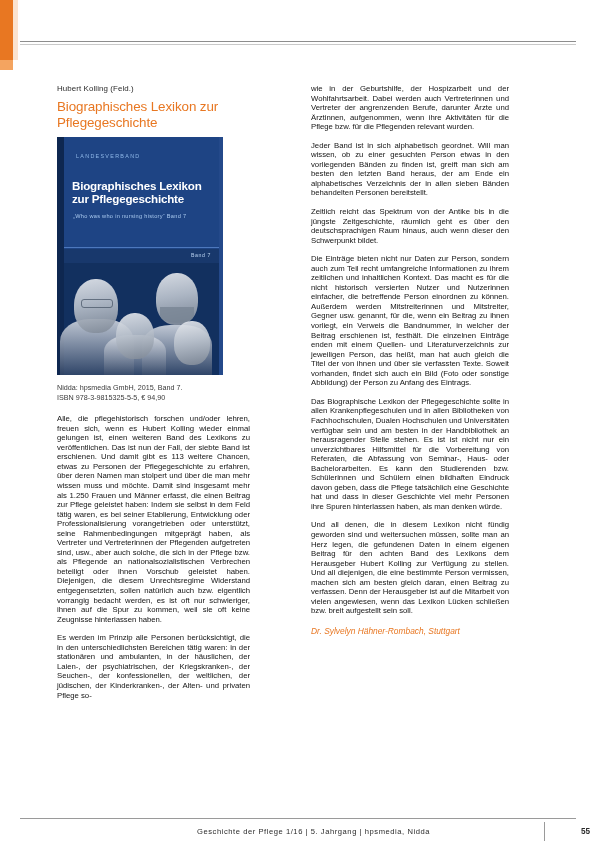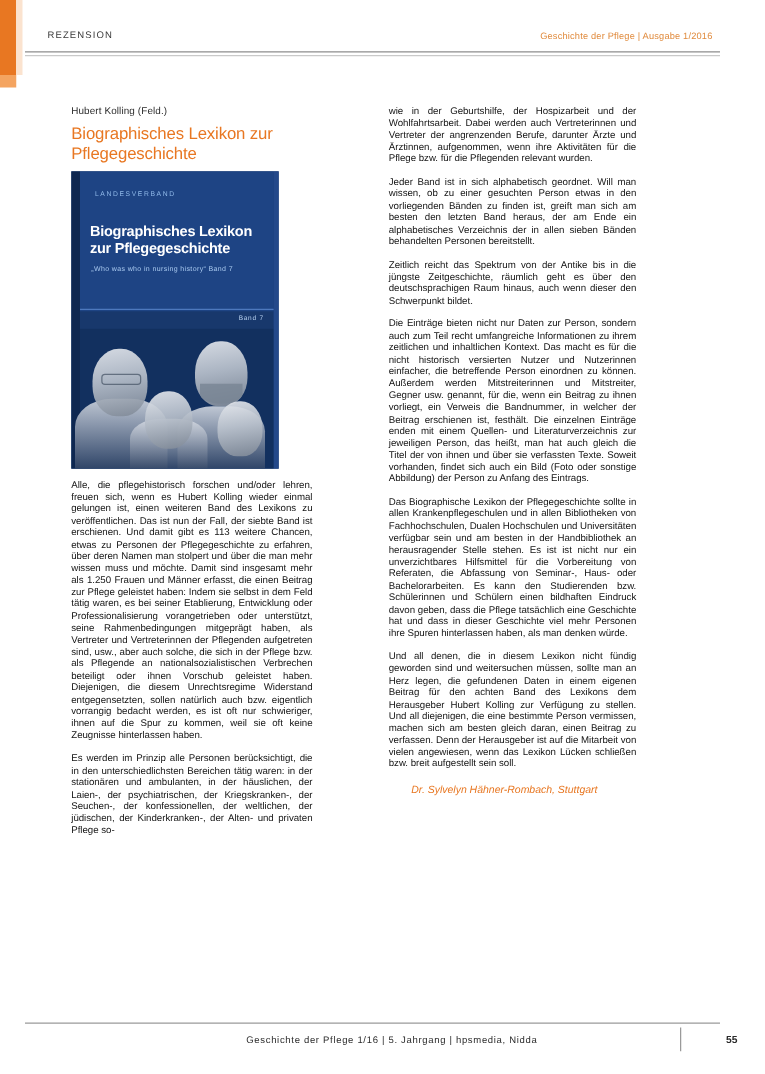--- a/index.html
+++ b/index.html
@@ -271,21 +271,21 @@
     letter-spacing: -0.02px;
     -webkit-hyphens: auto;
     hyphens: auto;
   }
   p.body:last-child { margin-bottom: 0; }
 
   .signature {
     font-size: 8.4px;
     color: #E87722;
     font-style: italic;
-    margin: 10px 0 0 18px;
+    margin: 10px 0 0 0;
     text-align: left;
   }
 
   
   .footer-rule {
     position: absolute;
     left: 20px;
     top: 818px;
     width: 556px;
     height: 0;
@@ -327,24 +327,20 @@
 </style>
 </head>
 <body>
 
 <div class="page">
 
   <div class="accent-bar"></div>
   <div class="accent-bar-pale"></div>
   <div class="accent-bar-tail"></div>
 
-  <div class="runhead">
-    <div class="runhead-left">Rezension</div>
-    <div class="runhead-right">Geschichte der Pflege | Ausgabe 1/2016</div>
-  </div>
   <div class="runhead-rule"></div>
   <div class="runhead-rule2"></div>
 
   <div class="col-left">
 
     <div class="editor-line">Hubert Kolling (Feld.)</div>
     <div class="book-title">Biographisches Lexikon zur Pflegegeschichte</div>
 
     <div class="cover">
       <div class="cover-spine"></div>
@@ -362,20 +358,24 @@
         <div class="face f1"></div>
         <div class="face f2"></div>
         <div class="face f3"></div>
         <div class="face f4"></div>
         <div class="eyeglass"></div>
         <div class="beard"></div>
       </div>
       <div class="cover-edge"></div>
     </div>
 
+    <div class="cover-caption">
+      <span>Nidda: hpsmedia GmbH, 2015, Band 7.</span><br>
+      <span>ISBN 978-3-9815325-5-5, € 94,90</span>
+    </div>
 
     <p class="body">Alle, die pflegehistorisch forschen und/oder lehren, freuen sich, wenn es Hubert Kolling wieder einmal gelungen ist, einen weiteren Band des Lexikons zu veröffentlichen. Das ist nun der Fall, der siebte Band ist erschienen. Und damit gibt es 113 weitere Chancen, etwas zu Personen der Pflegegeschichte zu erfahren, über deren Namen man stolpert und über die man mehr wissen muss und möchte. Damit sind insgesamt mehr als 1.250 Frauen und Männer erfasst, die einen Beitrag zur Pflege geleistet haben: Indem sie selbst in dem Feld tätig waren, es bei seiner Etablierung, Entwicklung oder Professionalisierung vorangetrieben oder unterstützt, seine Rahmenbedingungen mitgeprägt haben, als Vertreter und Vertreterinnen der Pflegenden aufgetreten sind, usw., aber auch solche, die sich in der Pflege bzw. als Pflegende an nationalsozialistischen Verbrechen beteiligt oder ihnen Vorschub geleistet haben. Diejenigen, die diesem Unrechtsregime Widerstand entgegensetzten, sollen natürlich auch bzw. eigentlich vorrangig bedacht werden, es ist oft nur schwieriger, ihnen auf die Spur zu kommen, weil sie oft keine Zeugnisse hinterlassen haben.</p>
     <p class="body">Es werden im Prinzip alle Personen berücksichtigt, die in den unterschiedlichsten Bereichen tätig waren: in der stationären und ambulanten, in der häuslichen, der Laien-, der psychiatrischen, der Kriegskranken-, der Seuchen-, der konfessionellen, der weltlichen, der jüdischen, der Kinderkranken-, der Alten- und privaten Pflege so-</p>
   </div>
 
   <div class="col-right">
     <p class="body">wie in der Geburtshilfe, der Hospizarbeit und der Wohlfahrtsarbeit. Dabei werden auch Vertreterinnen und Vertreter der angrenzenden Berufe, darunter Ärzte und Ärztinnen, aufgenommen, wenn ihre Aktivitäten für die Pflege bzw. für die Pflegenden relevant wurden.</p>
     <p class="body">Jeder Band ist in sich alphabetisch geordnet. Will man wissen, ob zu einer gesuchten Person etwas in den vorliegenden Bänden zu finden ist, greift man sich am besten den letzten Band heraus, der am Ende ein alphabetisches Verzeichnis der in allen sieben Bänden behandelten Personen bereitstellt.</p>
     <p class="body">Zeitlich reicht das Spektrum von der Antike bis in die jüngste Zeitgeschichte, räumlich geht es über den deutschsprachigen Raum hinaus, auch wenn dieser den Schwerpunkt bildet.</p>
     <p class="body">Die Einträge bieten nicht nur Daten zur Person, sondern auch zum Teil recht umfangreiche Informationen zu ihrem zeitlichen und inhaltlichen Kontext. Das macht es für die nicht historisch versierten Nutzer und Nutzerinnen einfacher, die betreffende Person einordnen zu können. Außerdem werden Mitstreiterinnen und Mitstreiter, Gegner usw. genannt, für die, wenn ein Beitrag zu ihnen vorliegt, ein Verweis die Bandnummer, in welcher der Beitrag erschienen ist, festhält. Die einzelnen Einträge enden mit einem Quellen- und Literaturverzeichnis zur jeweiligen Person, das heißt, man hat auch gleich die Titel der von ihnen und über sie verfassten Texte. Soweit vorhanden, findet sich auch ein Bild (Foto oder sonstige Abbildung) der Person zu Anfang des Eintrags.</p>

